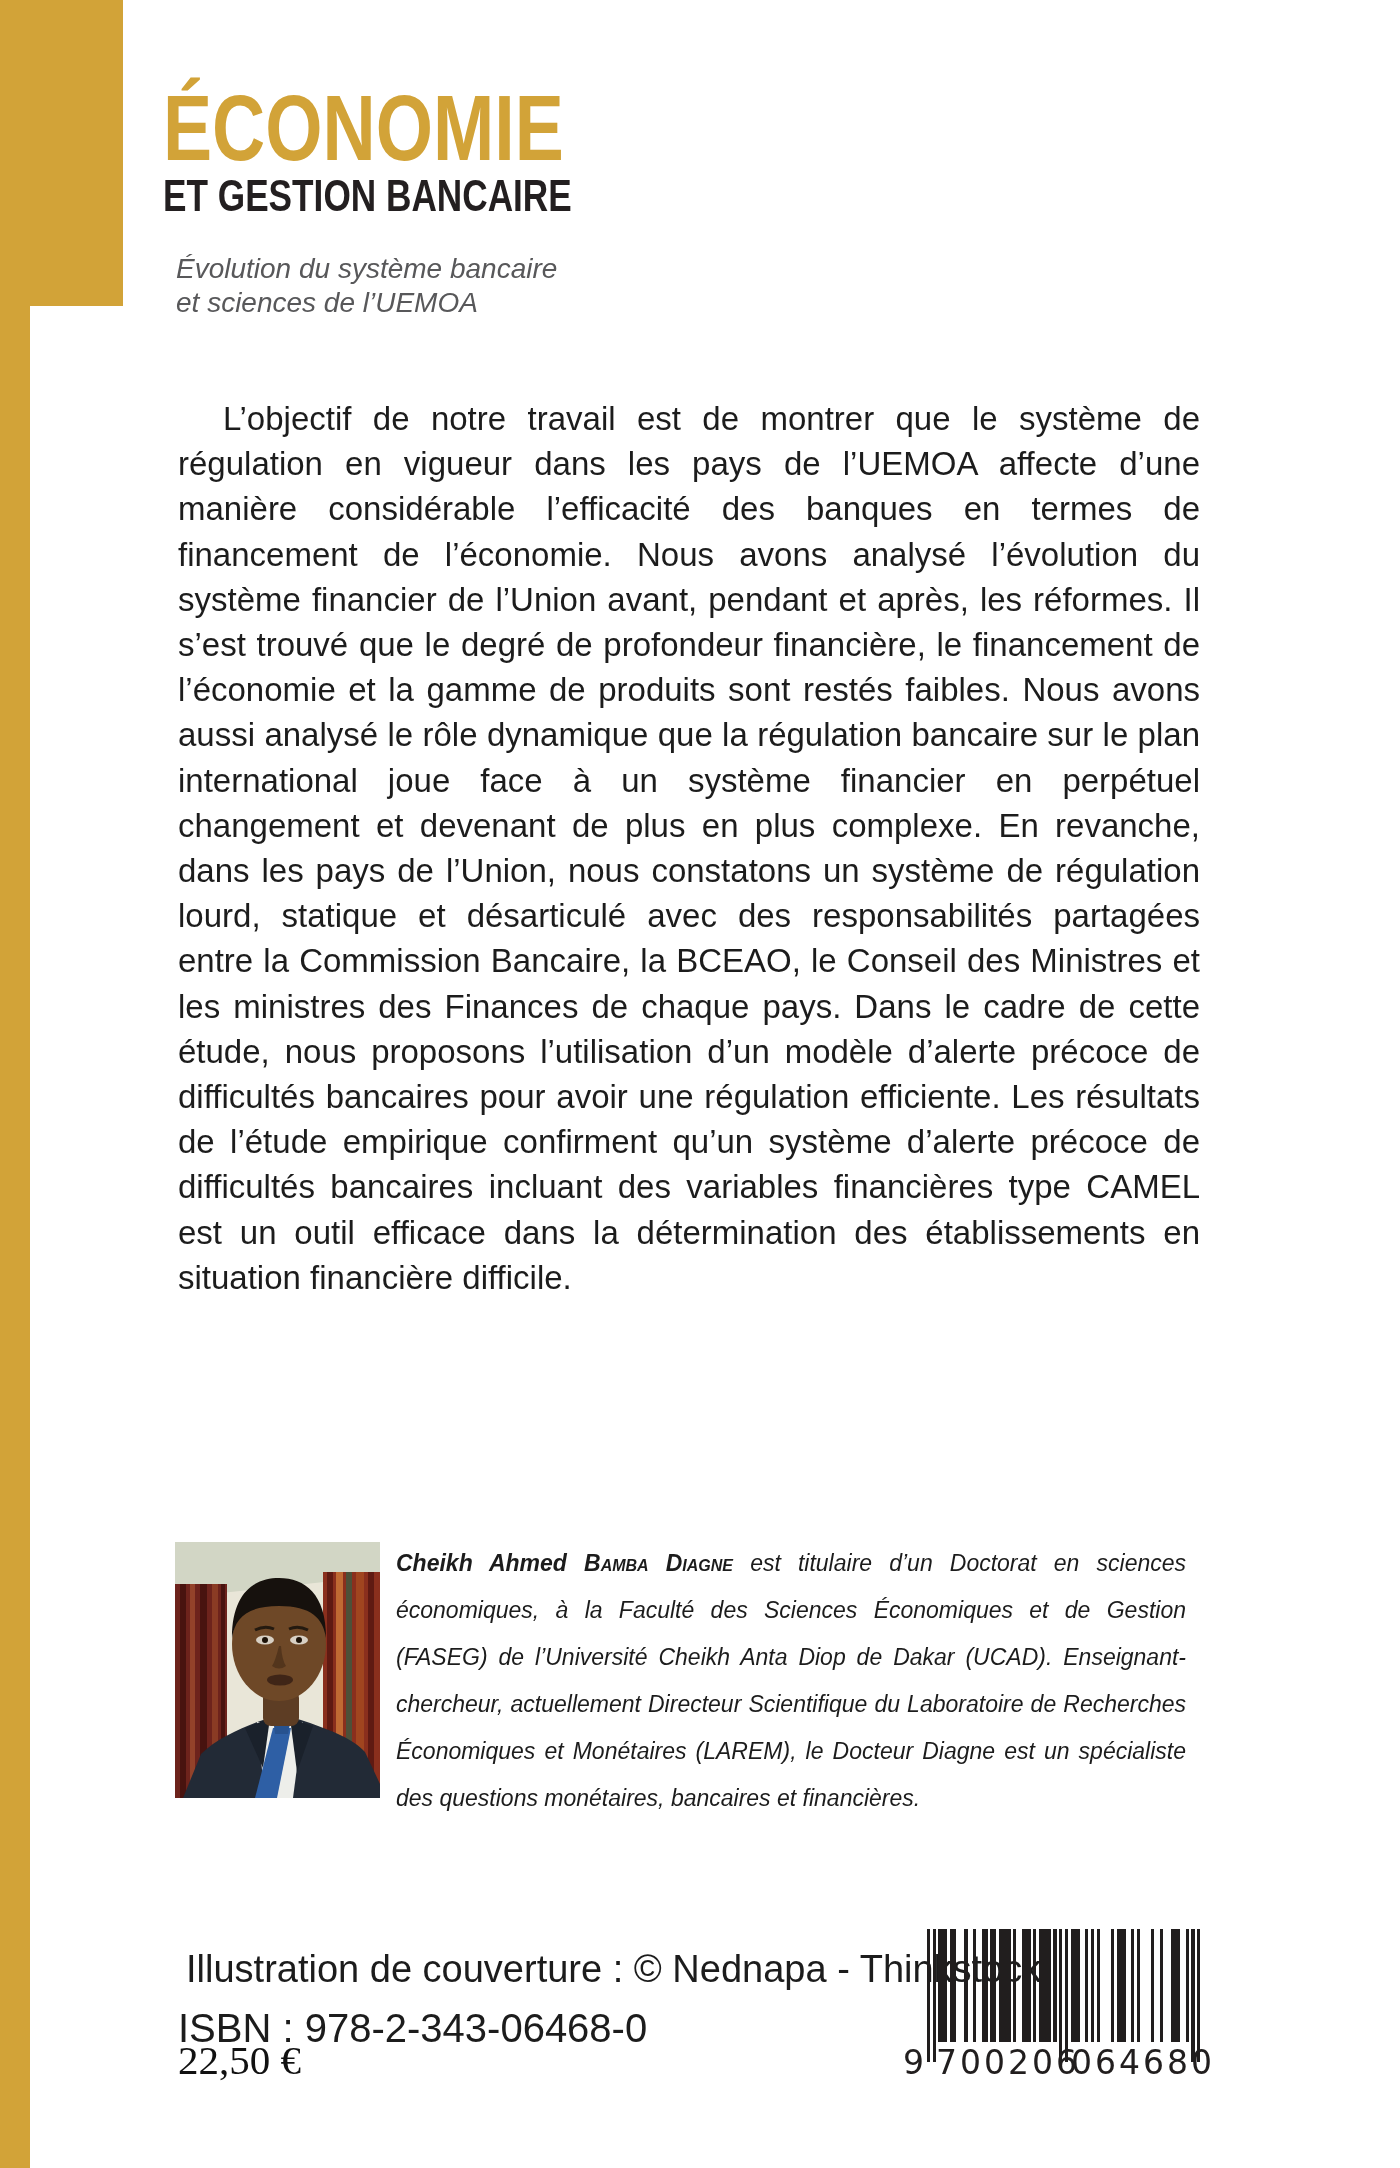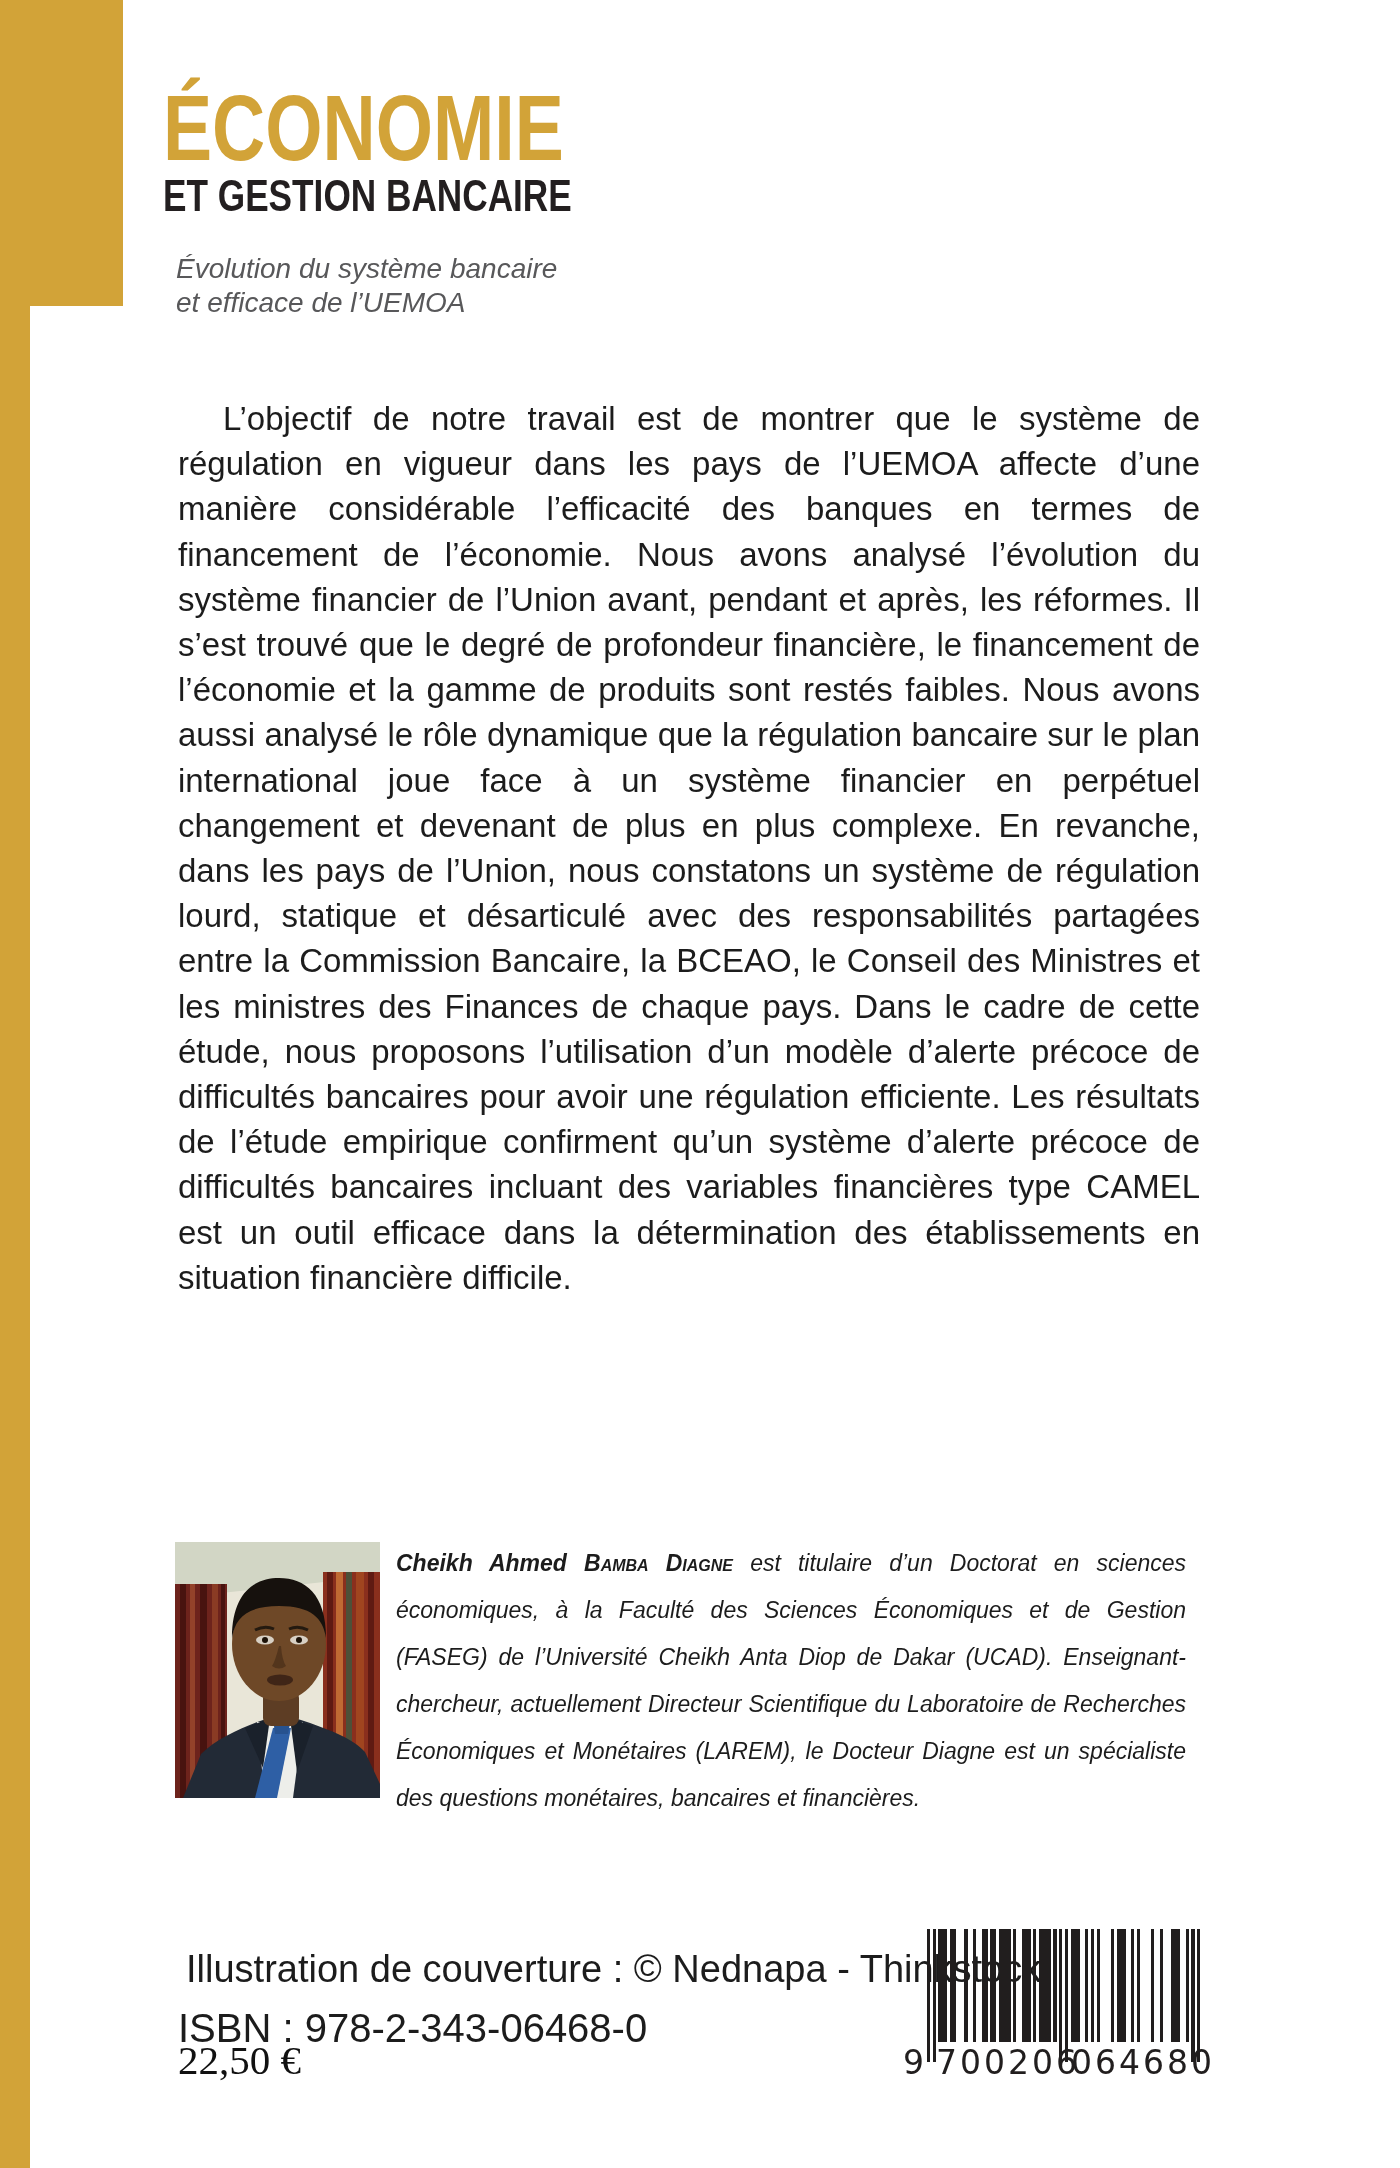--- a/index.html
+++ b/index.html
@@ -127,21 +127,21 @@
 <body>
 
 <div class="page">
 
   <div class="gold-strip"></div>
   <div class="gold-block"></div>
 
   <h1 class="title-line1">ÉCONOMIE</h1>
   <h2 class="title-line2">ET GESTION BANCAIRE</h2>
 
-  <p class="subtitle"><span>Évolution du système bancaire</span><br><span>et efficace de l’UEMOA</span></p>
+  <p class="subtitle"><span>Évolution du système bancaire</span><br><span>et sciences de l’UEMOA</span></p>
 
   <div class="synopsis">
     <p>L’objectif de notre travail est de montrer que le système de régulation en vigueur dans les pays de l’UEMOA affecte d’une manière considérable l’efficacité des banques en termes de financement de l’économie. Nous avons analysé l’évolution du système financier de l’Union avant, pendant et après, les réformes. Il s’est trouvé que le degré de profondeur financière, le financement de l’économie et la gamme de produits sont restés faibles. Nous avons aussi analysé le rôle dynamique que la régulation bancaire sur le plan international joue face à un système financier en perpétuel changement et devenant de plus en plus complexe. En revanche, dans les pays de l’Union, nous constatons un système de régulation lourd, statique et désarticulé avec des responsabilités partagées entre la Commission Bancaire, la BCEAO, le Conseil des Ministres et les ministres des Finances de chaque pays. Dans le cadre de cette étude, nous proposons l’utilisation d’un modèle d’alerte précoce de difficultés bancaires pour avoir une régulation efficiente. Les résultats de l’étude empirique confirment qu’un système d’alerte précoce de difficultés bancaires incluant des variables financières type CAMEL est un outil efficace dans la détermination des établissements en situation financière difficile.</p>
   </div>
 
   <svg class="author-photo" viewBox="0 0 205 256" preserveAspectRatio="none">
 
     <rect x="0" y="0" width="205" height="256" fill="#e9e6d8"></rect>
     <polygon points="0,0 205,0 205,34 0,56" fill="#d2d6c5"></polygon>
 

